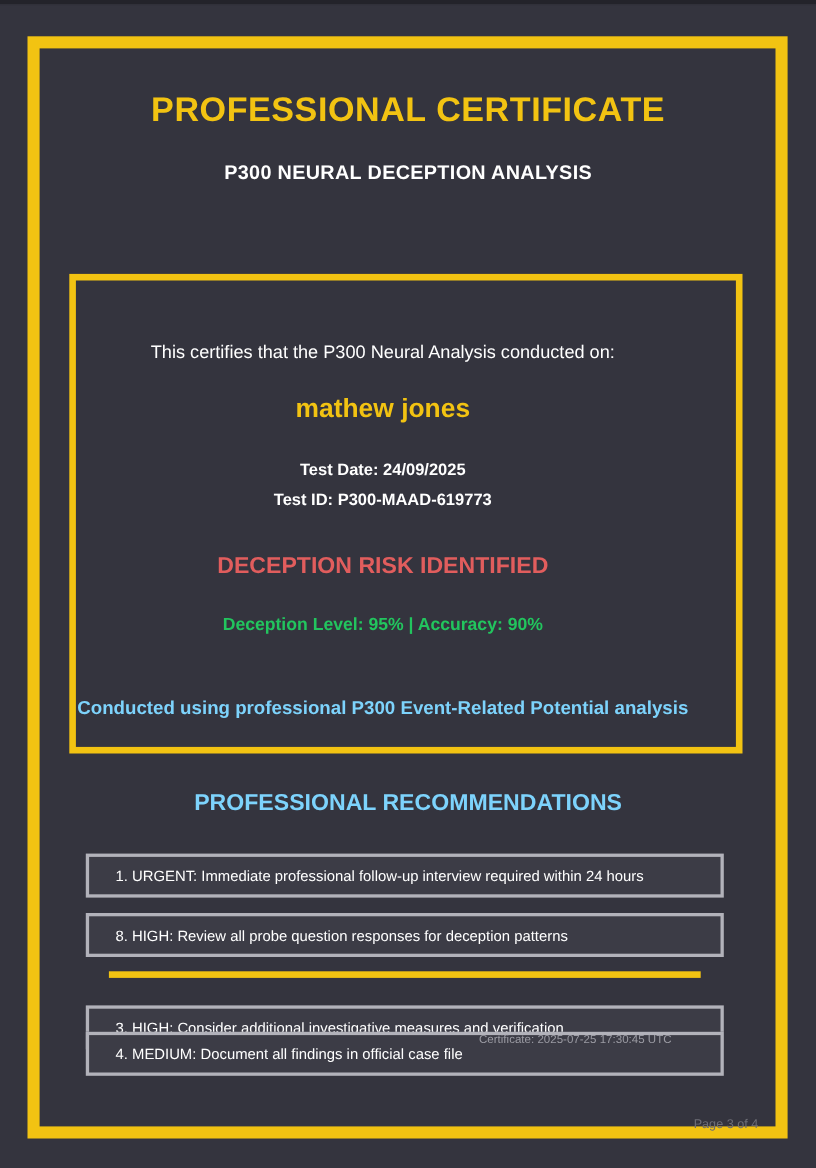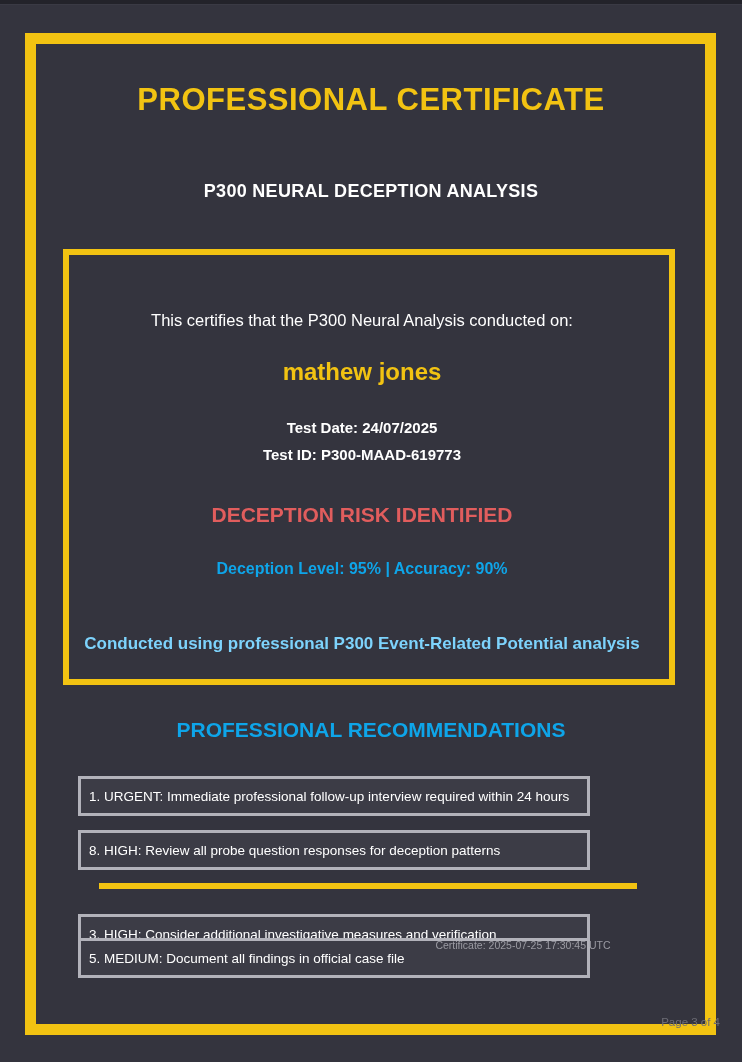--- a/index.html
+++ b/index.html
@@ -31,29 +31,28 @@
     font-size: 31px;
     font-weight: bold;
     letter-spacing: 0.5px;
   }
   #certificate-subtitle {
     top: 147px;
     color: #ffffff;
     font-size: 18px;
     font-weight: bold;
     letter-spacing: 0.3px;
-    margin-top: 34px;
   }
 
   #certificate-panel {
     left: 63px; top: 249px;
     width: 612px; height: 436px;
     border: 6px solid #f2c312;
   }
-  .panel-text { left: 69px; width: 586px; text-align: center; }
+  .panel-text { left: 55px; width: 586px; text-align: center; }
 
   #certify-intro {
     top: 311px;
     color: #ffffff;
     font-size: 16.5px;
     font-weight: normal;
   }
   #subject-name {
     top: 358px;
     color: #f2c312;
@@ -73,46 +72,46 @@
     font-weight: 600;
   }
   #risk-heading {
     top: 503px;
     color: #e15d5d;
     font-size: 21px;
     font-weight: bold;
   }
   #metrics-line {
     top: 560px;
-    color: #0ea5e9;
+    color: #22c55e;
     font-size: 16px;
     font-weight: bold;
   }
   #method-note {
     top: 634px;
     color: #7dd3fc;
     font-size: 17px;
     font-weight: bold;
   }
 
   #recommendations-heading {
     top: 718px;
-    color: #0ea5e9;
+    color: #7dd3fc;
     font-size: 21px;
     font-weight: bold;
   }
 
   .rec-box {
     left: 78px;
-    width: 512px; height: 40px;
+    width: 580px; height: 40px;
     border: 3px solid #b2b2ba;
     background: #3c3c46;
     display: flex;
     align-items: center;
-    padding-left: 8px;
+    padding-left: 24px;
     color: #ffffff;
     font-size: 13.5px;
   }
   #rec-box-1 { top: 776px; }
   #rec-box-2 { top: 830px; }
   #rec-box-3 { top: 884px; margin-top: 30px; }
   #rec-box-4 { top: 938px; }
 
   #highlight-bar {
     left: 99px; top: 883px;
@@ -124,21 +123,21 @@
     top: 939px;
     left: 408px; width: 230px;
     text-align: center;
     color: #9b9ba3;
     font-size: 10.5px;
   }
 
   #page-indicator {
     top: 1016px;
     left: 600px; width: 120px;
-    text-align: right;
+    text-align: center;
     color: #6d6d76;
     font-size: 11.5px;
     z-index: 5;
   }
 </style>
 </head>
 <body>
 
 <div class="abs" id="top-edge-strip"></div>
 
@@ -147,21 +146,21 @@
 <div class="abs centered" id="certificate-title">PROFESSIONAL CERTIFICATE</div>
 
 <div class="abs centered" id="certificate-subtitle">P300 NEURAL DECEPTION ANALYSIS</div>
 
 <div class="abs" id="certificate-panel"></div>
 
 <div class="abs panel-text" id="certify-intro">This certifies that the P300 Neural Analysis conducted on:</div>
 
 <div class="abs panel-text" id="subject-name">mathew jones</div>
 
-<div class="abs panel-text" id="test-date">Test Date: 24/07/2025</div>
+<div class="abs panel-text" id="test-date">Test Date: 24/09/2025</div>
 
 <div class="abs panel-text" id="test-id">Test ID: P300-MAAD-619773</div>
 
 <div class="abs panel-text" id="risk-heading">DECEPTION RISK IDENTIFIED</div>
 
 <div class="abs panel-text" id="metrics-line">Deception Level: 95% | Accuracy: 90%</div>
 
 <div class="abs panel-text" id="method-note">Conducted using professional P300 Event-Related Potential analysis</div>
 
 <div class="abs centered" id="recommendations-heading">PROFESSIONAL RECOMMENDATIONS</div>
@@ -174,18 +173,18 @@
   <span>8. HIGH: Review all probe question responses for deception patterns</span>
 </div>
 
 <div class="abs rec-box" id="rec-box-3">
   <span>3. HIGH: Consider additional investigative measures and verification</span>
 </div>
 
 <div class="abs" id="highlight-bar"></div>
 
 <div class="abs rec-box" id="rec-box-4">
-  <span>5. MEDIUM: Document all findings in official case file</span>
+  <span>4. MEDIUM: Document all findings in official case file</span>
 </div>
 
 <div class="abs" id="certificate-timestamp">Certificate: 2025-07-25 17:30:45 UTC</div>
 
 <div class="abs" id="page-indicator">Page 3 of 4</div>
 
 </body></html>

